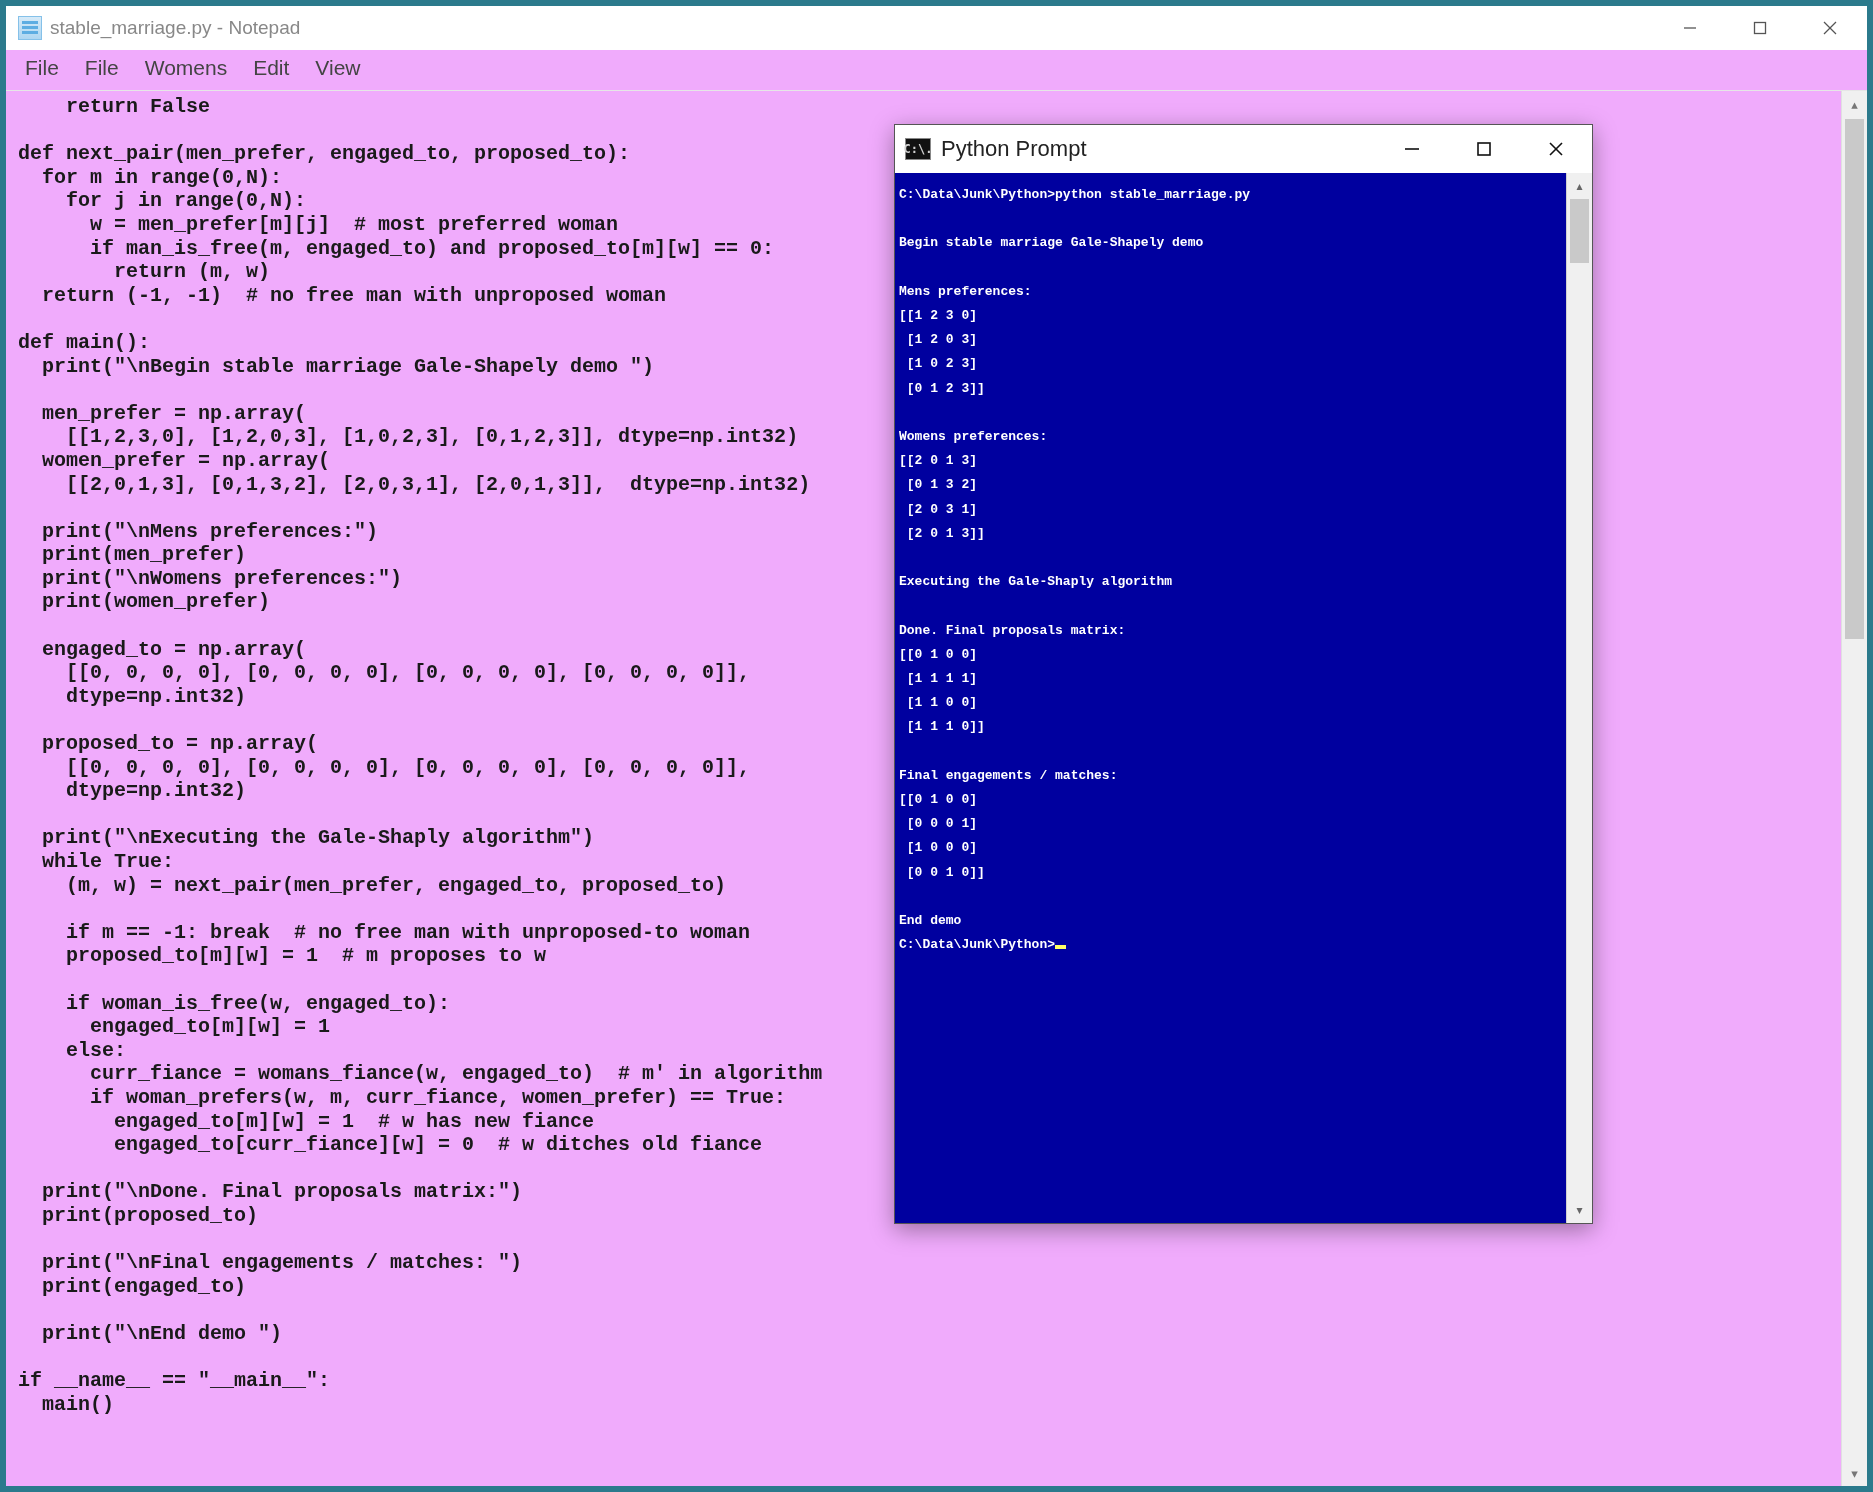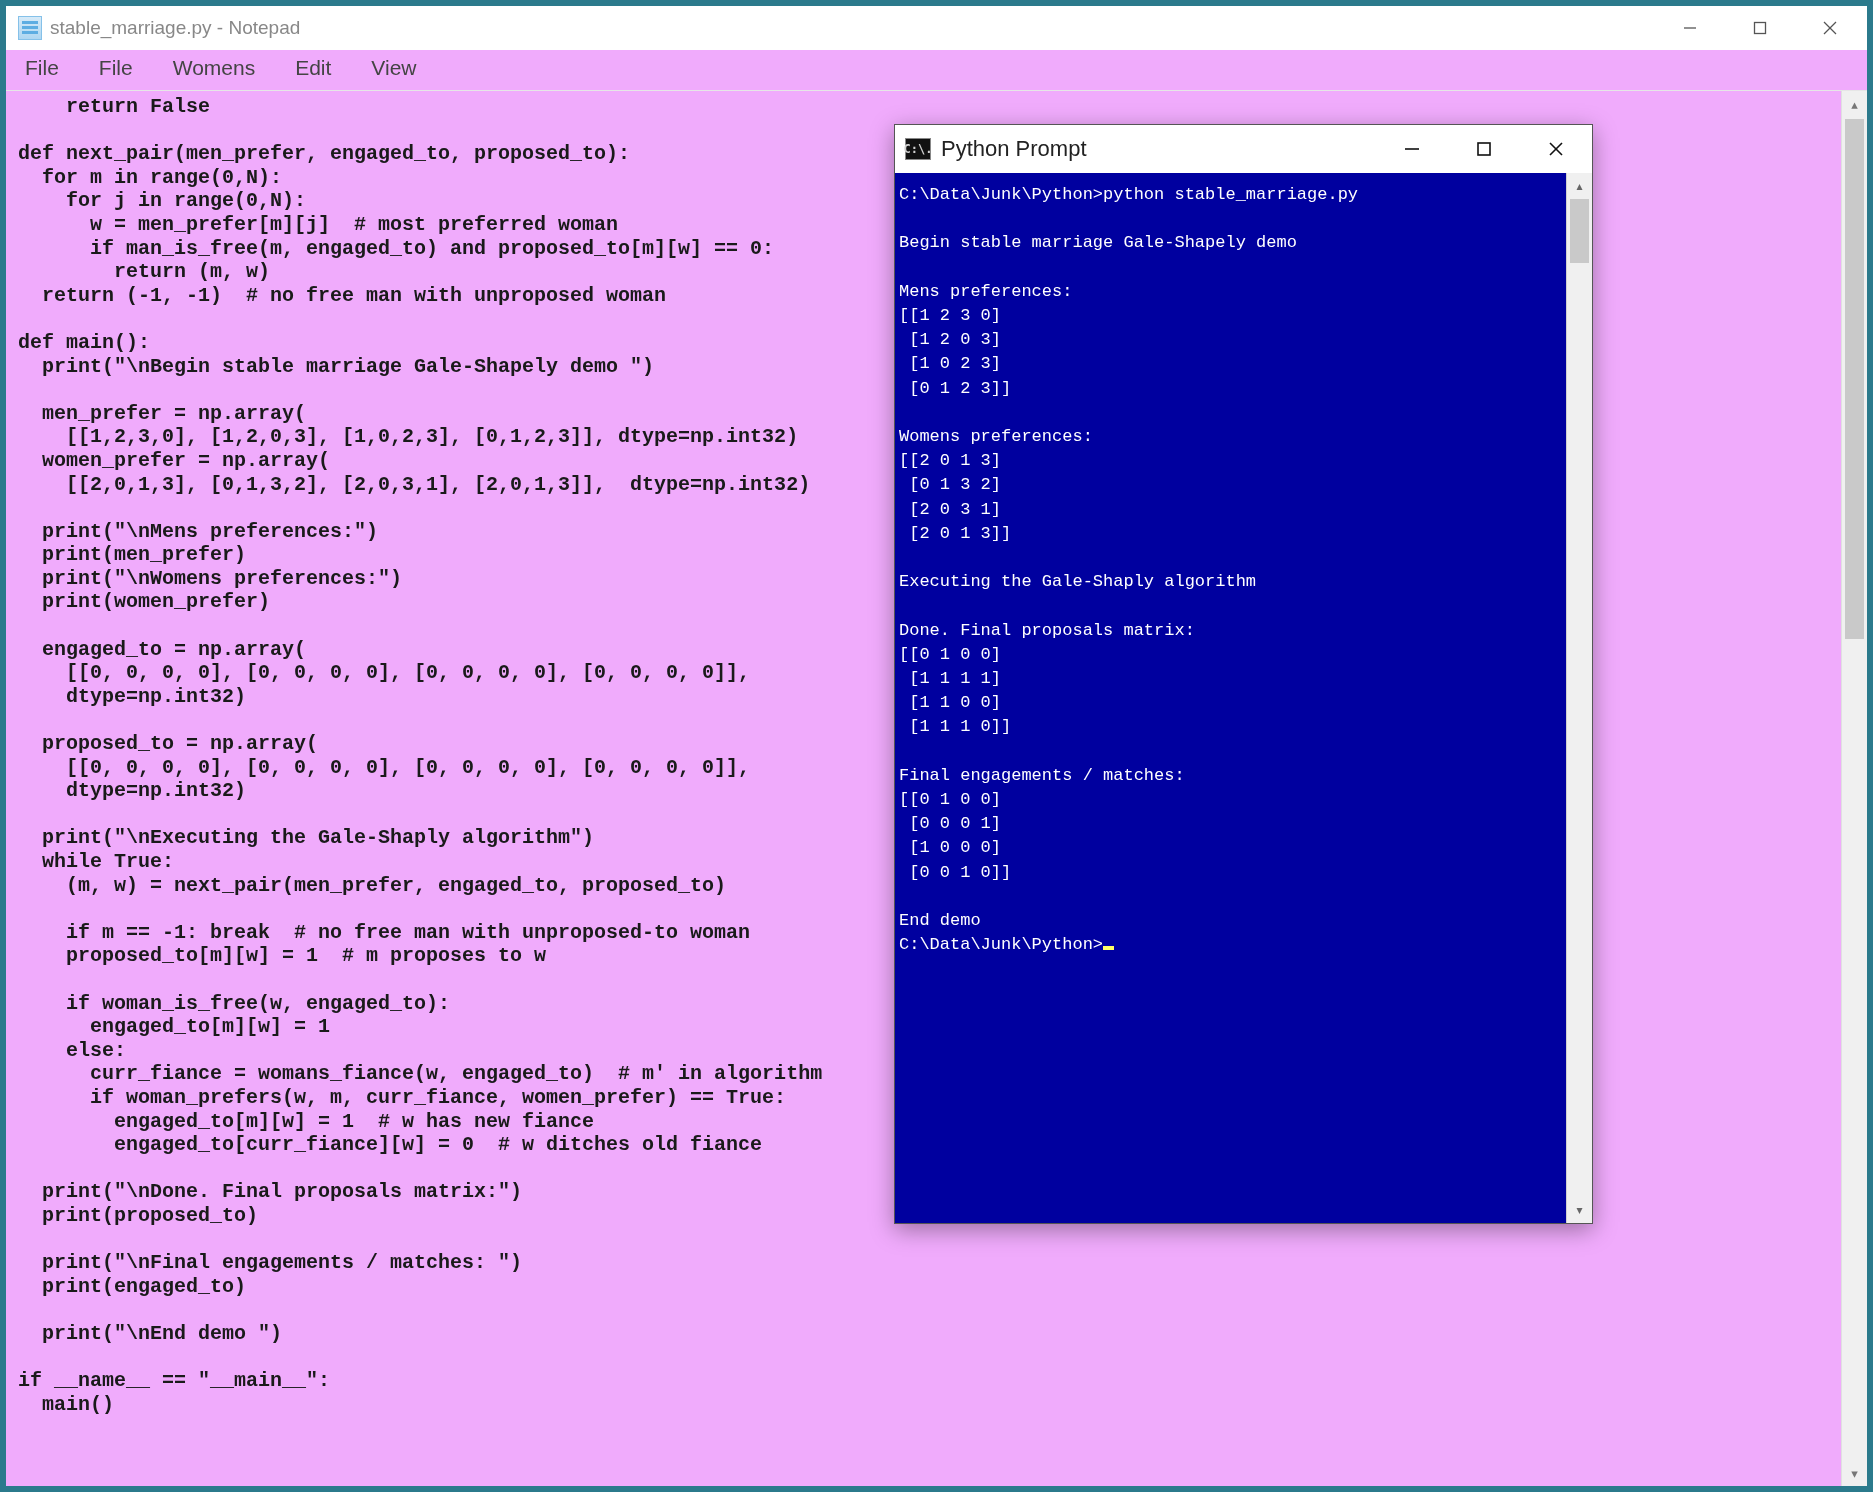--- a/index.html
+++ b/index.html
@@ -57,21 +57,21 @@
     color: #555;
     font-size: 18px;
   }
   .win-btn svg { width: 14px; height: 14px; stroke: #555; fill: none; stroke-width: 1.3; }
   .menubar {
     display: flex;
     padding: 4px 8px 8px 10px;
     font-size: 21px;
     color: #444;
     border-bottom: 1px solid #e6e6e6;
-    gap: 22px;
+    gap: 8px;
   }
   .menubar .menu-item { padding: 2px 9px; }
   .content {
     flex: 1;
     position: relative;
     overflow: hidden;
   }
   .editor {
     position: absolute;
     inset: 0;
@@ -154,26 +154,27 @@
   .cmd-body-wrap {
     flex: 1;
     display: flex;
     background: #fff;
   }
   .cmd-body {
     flex: 1;
     background: #00009f;
     color: #fff;
     font-family: Consolas, "Courier New", monospace;
-    font-size: 17px;
+    font-size: 13px;
     line-height: 24.2px;
     padding: 10px 4px 4px 4px;
     white-space: pre;
     overflow: hidden;
     position: relative;
+    font-weight: bold;
   }
   .cmd-cursor {
     display: inline-block;
     width: 11px;
     height: 4px;
     background: #ffff66;
     vertical-align: -1px;
   }
   .cmd-scrollbar {
     width: 26px;

